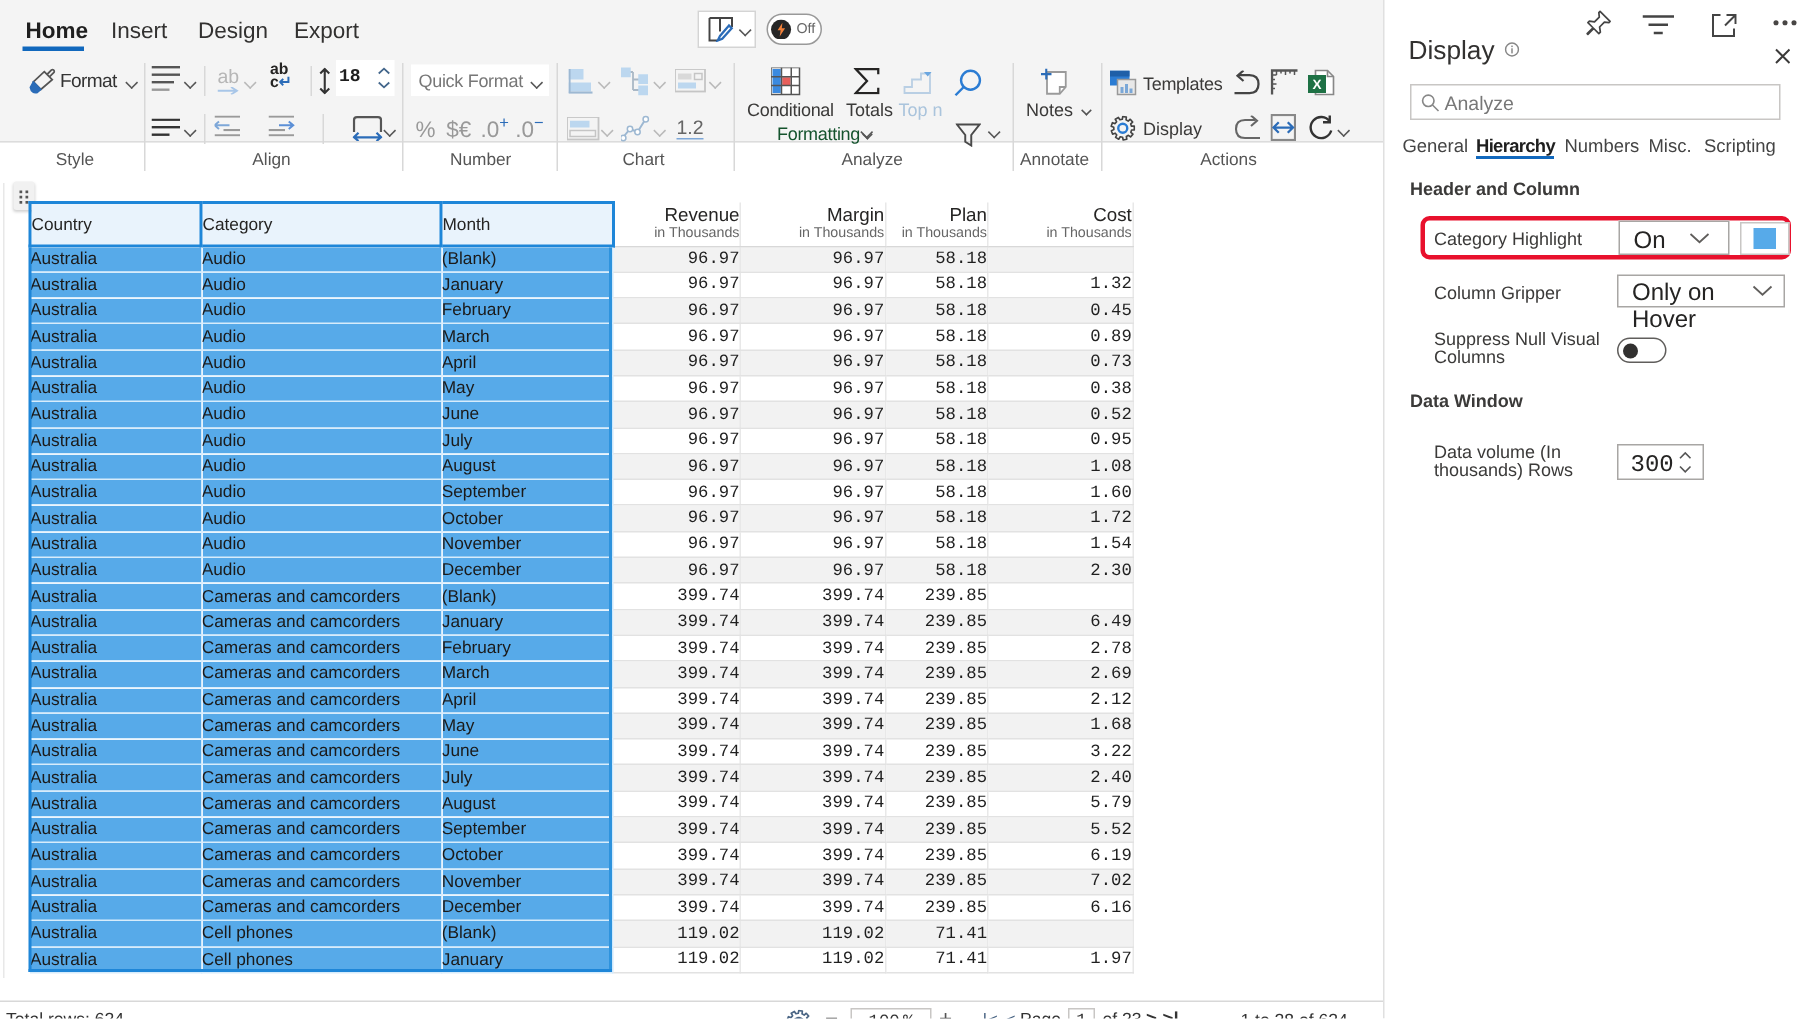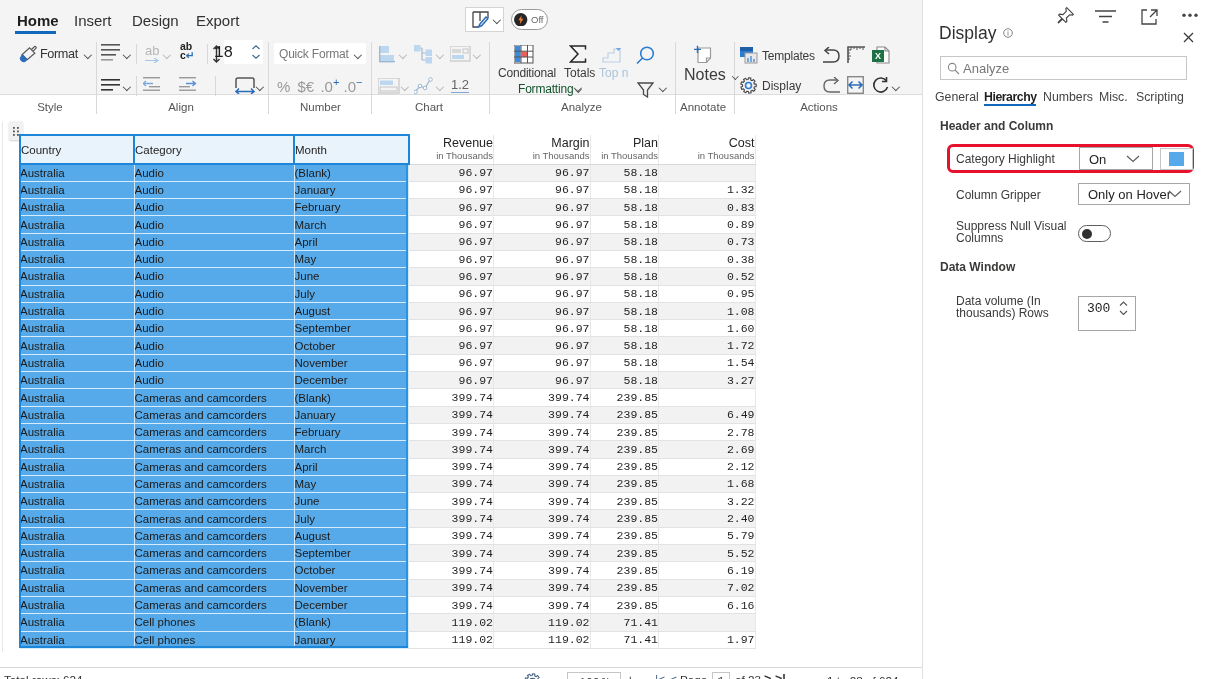--- a/index.html
+++ b/index.html
@@ -26,21 +26,21 @@
 .nc{font-family:"Liberation Mono",monospace;font-size:12px;color:#1f1f1f;text-align:right;padding-right:3.5px;border-right:1px solid #e8e8e8;border-bottom:1px solid #e2e2e2;}
 tr.odd .nc{background:#f2f2f2;}
 tr.even .nc{background:#fff;}
 
 #status{position:absolute;left:0;top:652px;width:922px;height:27px;background:#fff;border-top:1px solid #d8d8d8;font-size:11.7px;color:#333;margin-top:15px;}
 .sbox{position:absolute;border:1px solid #c8c6c4;background:#fff;text-align:center;font-family:"Liberation Mono",monospace;font-size:11.5px;color:#333;}
 
 #panel{position:absolute;left:922px;top:0;width:283px;height:679px;background:#fff;border-left:1px solid #e0e0e0;}
 .pl{position:absolute;font-size:12px;color:#3b3a39;}
 .psec{position:absolute;font-size:12px;font-weight:bold;color:#3b3a39;}
-.pbox{position:absolute;border:1px solid #a8a6a4;border-radius:0;background:#fff;font-size:13px;color:#252423;}
+.pbox{position:absolute;border:1px solid #a8a6a4;border-radius:0;background:#fff;font-size:16px;color:#252423;}
 .cvs{position:absolute;width:6px;height:6px;}
 .cvs::before{content:'';position:absolute;left:0;top:0;width:4.6px;height:4.6px;border-right:1.2px solid #555;border-bottom:1.2px solid #555;transform:rotate(45deg);}
 .cvs.lt::before{border-color:#b9b9b9;}
 .cvi{display:inline-block;width:4.6px;height:4.6px;border-right:1.2px solid #555;border-bottom:1.2px solid #555;transform:rotate(45deg);margin-left:3px;margin-bottom:1px;}
 </style>
 </head>
 <body>
 <div id="page">
 
 <div id="ribbon">
@@ -85,21 +85,21 @@
   <svg class="abs" style="left:145px;top:58px;" width="15" height="5">
         <path d="M0 2.5 H12 M9 0 L13 2.5 L9 5" stroke="#a8c6e8" stroke-width="1.2" fill="none"></path>
       </svg>
   <div class="cvs lt" style="left:164px;top:52px;"></div>
   <div class="abs" style="left:180px;top:42px;font-size:10.5px;color:#252423;font-weight:bold;line-height:9px;">ab<br>c<span style="color:#2b6cb8;">↵</span></div>
   <div class="msep" style="left:207px;top:44px;height:20px;"></div>
   <svg class="abs" style="left:212px;top:45px;" width="9" height="18">
         <path d="M4.5 1 V17 M1.5 4 L4.5 1 L7.5 4 M1.5 14 L4.5 17 L7.5 14" stroke="#333" stroke-width="1.4" fill="none"></path>
       </svg>
   <div class="abs" style="left:224px;top:40px;width:39px;height:24px;background:#fff;"></div>
-  <div class="abs" style="left:214px;top:44px;font-size:16px;color:#1f1f1f;font-family:'Liberation Mono',monospace;">18</div>
+  <div class="abs" style="left:226px;top:44px;font-size:12px;color:#1f1f1f;font-family:'Liberation Mono',monospace;font-weight:bold;">18</div>
   <svg class="abs" style="left:251px;top:44px;" width="10" height="17">
         <path d="M1.5 5 L5 1.8 L8.5 5" stroke="#44678c" stroke-width="1.2" fill="none"></path>
         <path d="M1.5 11 L5 14.2 L8.5 11" stroke="#44678c" stroke-width="1.2" fill="none"></path>
       </svg>
 
   <svg class="abs" style="left:101px;top:79px;" width="20" height="13">
     <rect x="0" y="0" width="19" height="1.6" fill="#333"></rect>
         <rect x="0" y="5" width="19" height="1.6" fill="#333"></rect>
         <rect x="0" y="10" width="12" height="1.6" fill="#333"></rect>
   </svg>
@@ -191,21 +191,21 @@
   <svg class="abs" style="left:637px;top:82px;" width="17" height="16">
         <path d="M1 1 H16 L10.5 8 V15 L6.5 12.5 V8 Z" fill="none" stroke="#4a4a4a" stroke-width="1.3"></path>
       </svg>
   <div class="cvs" style="left:660px;top:85px;"></div>
 
   <svg class="abs" style="left:693px;top:45px;" width="19" height="19">
         <path d="M5 3 H17.5 V13 L13.5 17.5 H5 Z" fill="#fff" stroke="#9a9a9a" stroke-width="1.2"></path>
         <path d="M17.5 13 H13.5 V17.5" fill="none" stroke="#9a9a9a" stroke-width="1.2"></path>
         <path d="M4.5 0.8 V8 M1 4.4 H8" stroke="#2b6cb8" stroke-width="1.4"></path>
       </svg>
-  <div class="abs" style="left:684px;top:66px;font-size:16px;color:#3b3a39;">Notes <span class="cvi"></span></div>
+  <div class="abs" style="left:684px;top:66px;font-size:12px;color:#3b3a39;">Notes <span class="cvi"></span></div>
 
   <svg class="abs" style="left:740px;top:47px;" width="18" height="17">
         <rect x="0" y="0" width="13" height="10" fill="#2b7cd3"></rect>
         <rect x="0" y="0" width="13" height="4" fill="#1e5fa8"></rect>
         <rect x="5" y="6" width="12" height="10" fill="#e8e8e8" stroke="#999" stroke-width="1"></rect>
         <rect x="7" y="11" width="2" height="4" fill="#7aa7d7"></rect>
         <rect x="10" y="9" width="2" height="6" fill="#7aa7d7"></rect>
         <rect x="13" y="12" width="2" height="3" fill="#7aa7d7"></rect>
       </svg>
   <div class="abs" style="left:762px;top:49px;font-size:12px;letter-spacing:-0.2px;color:#3b3a39;text-align:center;">Templates</div>
@@ -321,21 +321,21 @@
             <td class="nc">58.18</td>
             <td class="nc">1.32</td>
           </tr>
           <tr style="height:17.3px;" class="odd">
             <td class="bc">Australia</td>
             <td class="bc">Audio</td>
             <td class="bc">February</td>
             <td class="nc">96.97</td>
             <td class="nc">96.97</td>
             <td class="nc">58.18</td>
-            <td class="nc">0.83</td>
+            <td class="nc">0.45</td>
           </tr>
           <tr style="height:17.3px;" class="even">
             <td class="bc">Australia</td>
             <td class="bc">Audio</td>
             <td class="bc">March</td>
             <td class="nc">96.97</td>
             <td class="nc">96.97</td>
             <td class="nc">58.18</td>
             <td class="nc">0.89</td>
           </tr>
@@ -411,21 +411,21 @@
             <td class="nc">58.18</td>
             <td class="nc">1.54</td>
           </tr>
           <tr style="height:17.3px;" class="odd">
             <td class="bc">Australia</td>
             <td class="bc">Audio</td>
             <td class="bc">December</td>
             <td class="nc">96.97</td>
             <td class="nc">96.97</td>
             <td class="nc">58.18</td>
-            <td class="nc">3.27</td>
+            <td class="nc">2.30</td>
           </tr>
           <tr style="height:17.3px;" class="even">
             <td class="bc">Australia</td>
             <td class="bc">Cameras and camcorders</td>
             <td class="bc">(Blank)</td>
             <td class="nc">399.74</td>
             <td class="nc">399.74</td>
             <td class="nc">239.85</td>
             <td class="nc"></td>
           </tr>
@@ -643,21 +643,21 @@
       </svg>
 
   <div class="pl" style="left:33px;top:219px;">Suppress Null Visual</div>
   <div class="pl" style="left:33px;top:231px;">Columns</div>
   <div class="abs" style="left:155px;top:225px;width:33px;height:17px;border:1px solid #605e5c;border-radius:8.5px;background:#fff;"></div>
   <div class="abs" style="left:158.5px;top:228.8px;width:10.5px;height:10.5px;border-radius:50%;background:#323130;"></div>
 
   <div class="psec" style="left:17px;top:260px;">Data Window</div>
   <div class="pl" style="left:33px;top:294px;">Data volume (In</div>
   <div class="pl" style="left:33px;top:306px;">thousands) Rows</div>
-  <div class="pbox" style="left:155px;top:296px;width:58px;height:35px;">
+  <div class="pbox" style="left:155px;top:296px;width:58px;height:24px;">
         <span style="position:absolute;left:8px;top:4px;font-family:'Liberation Mono',monospace;">300</span>
       </div>
   <svg class="abs" style="left:196px;top:301px;" width="9" height="15">
         <path d="M1 4.5 L4.5 1 L8 4.5" fill="none" stroke="#555" stroke-width="1.1"></path>
         <path d="M1 10 L4.5 13.5 L8 10" fill="none" stroke="#555" stroke-width="1.1"></path>
       </svg>
 </div>
 
 </div>
 

